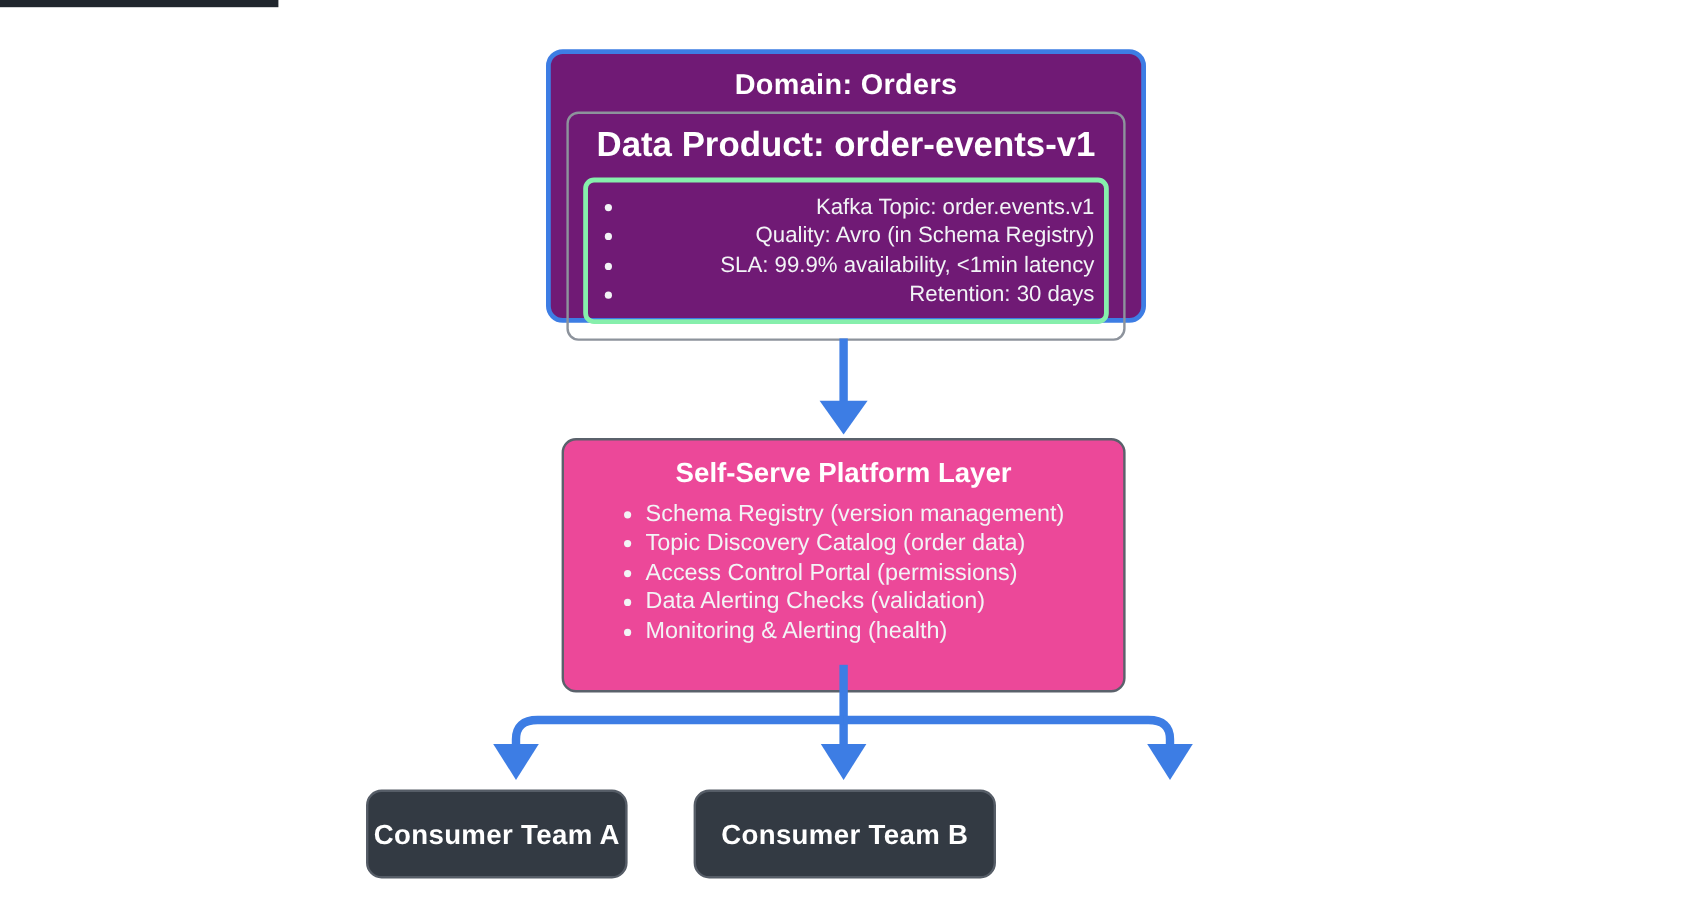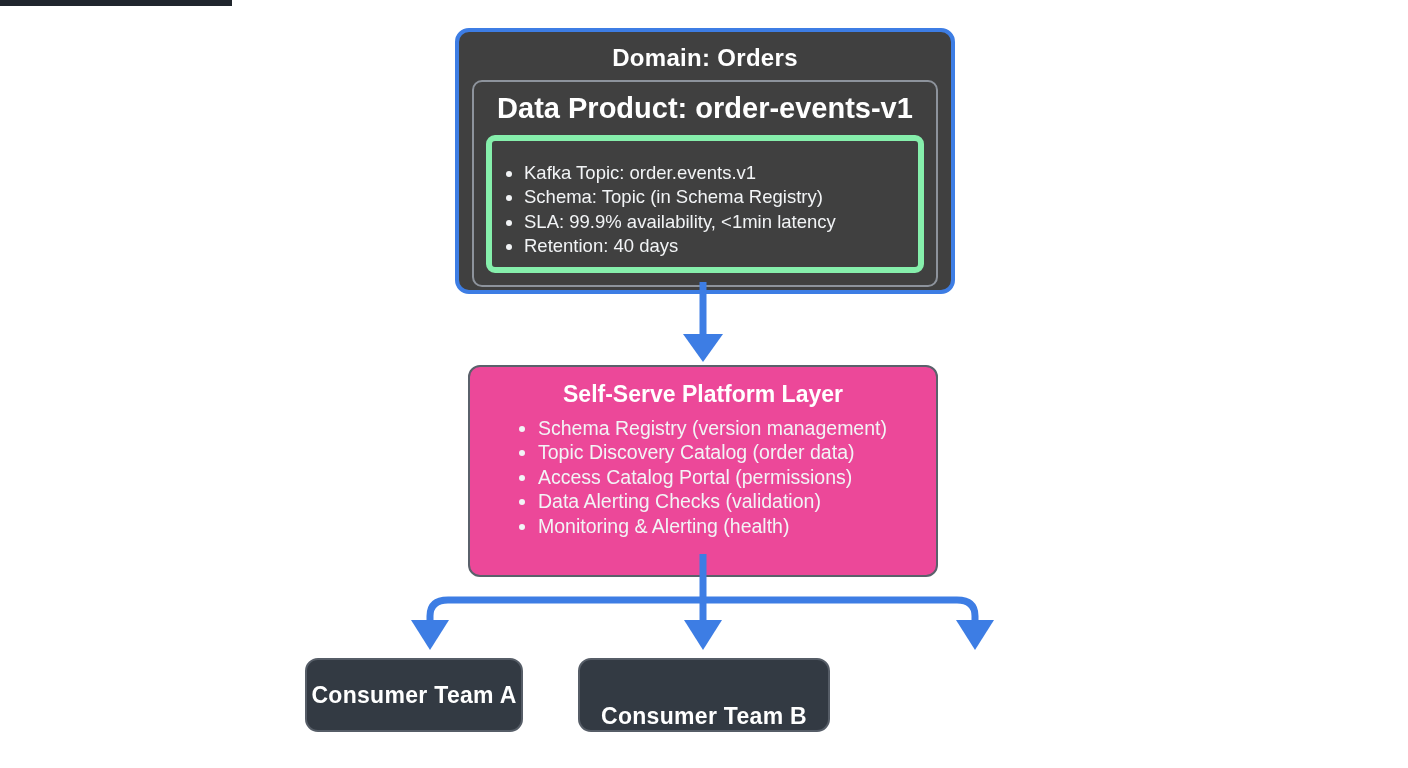--- a/index.html
+++ b/index.html
@@ -22,25 +22,25 @@
     left: 0;
     top: 0;
     width: 232px;
     height: 6px;
     background: #20262d;
   }
   
   .domain-box {
     position: absolute;
     left: 455px;
-    top: 28px;
+    top: 41px;
     width: 500px;
-    height: 266px;
+    height: 228px;
     box-sizing: border-box;
-    background: #404040;
+    background: #701a75;
     border: 4px solid #3d7de4;
     border-radius: 14px;
     color: #ffffff;
   }
   .domain-title {
     text-align: center;
     font-size: 24px;
     font-weight: bold;
     letter-spacing: 0.3px;
     margin: 12px 0 8px 0;
@@ -53,23 +53,24 @@
     padding: 8px 12px 12px 12px;
   }
   .product-title {
     text-align: center;
     font-size: 29px;
     font-weight: bold;
     margin: 2px 0 10px 0;
   }
   .bullets-frame {
     box-sizing: border-box;
-    border: 6px solid #86efac;
+    border: 4px solid #86efac;
     border-radius: 9px;
-    padding: 20px 8px 8px 6px;
+    padding: 8px 8px 8px 6px;
+    text-align: right;
   }
   ul.bullets {
     margin: 0;
     padding-left: 26px;
     font-size: 18.5px;
     line-height: 1.32;
     font-weight: 500;
   }
   ul.bullets li { color: #f2f4f6; }
 
@@ -109,21 +110,21 @@
     border-radius: 13px;
     color: #ffffff;
     display: flex;
     align-items: center;
     justify-content: center;
     font-size: 23px;
     font-weight: bold;
     letter-spacing: 0.3px;
   }
   .consumer-a { left: 305px; width: 218px; }
-  .consumer-b { left: 578px; width: 252px; align-items: flex-end; }
+  .consumer-b { left: 578px; width: 252px; }
   .consumer-c { left: 852px; width: 250px; }
 
   
   .arrows {
     position: absolute;
     left: 0;
     top: 0;
     width: 1408px;
     height: 768px;
     pointer-events: none;
@@ -136,34 +137,34 @@
 
   <div class="top-strip"></div>
 
   <div class="domain-box">
     <div class="domain-title">Domain: Orders</div>
     <div class="product-box">
       <div class="product-title">Data Product: order-events-v1</div>
       <div class="bullets-frame">
         <ul class="bullets">
           <li>Kafka Topic: order.events.v1</li>
-          <li>Schema: Topic (in Schema Registry)</li>
+          <li>Quality: Avro (in Schema Registry)</li>
           <li>SLA: 99.9% availability, &lt;1min latency</li>
-          <li>Retention: 40 days</li>
+          <li>Retention: 30 days</li>
         </ul>
       </div>
     </div>
   </div>
 
   <div class="platform-box">
     <div class="platform-title">Self-Serve Platform Layer</div>
     <ul class="bullets">
       <li>Schema Registry (version management)</li>
       <li>Topic Discovery Catalog (order data)</li>
-      <li>Access Catalog Portal (permissions)</li>
+      <li>Access Control Portal (permissions)</li>
       <li>Data Alerting Checks (validation)</li>
       <li>Monitoring &amp; Alerting (health)</li>
     </ul>
   </div>
 
   <div class="consumer-box consumer-a">
     <span>Consumer Team A</span>
   </div>
   <div class="consumer-box consumer-b">
     <span>Consumer Team B</span>

